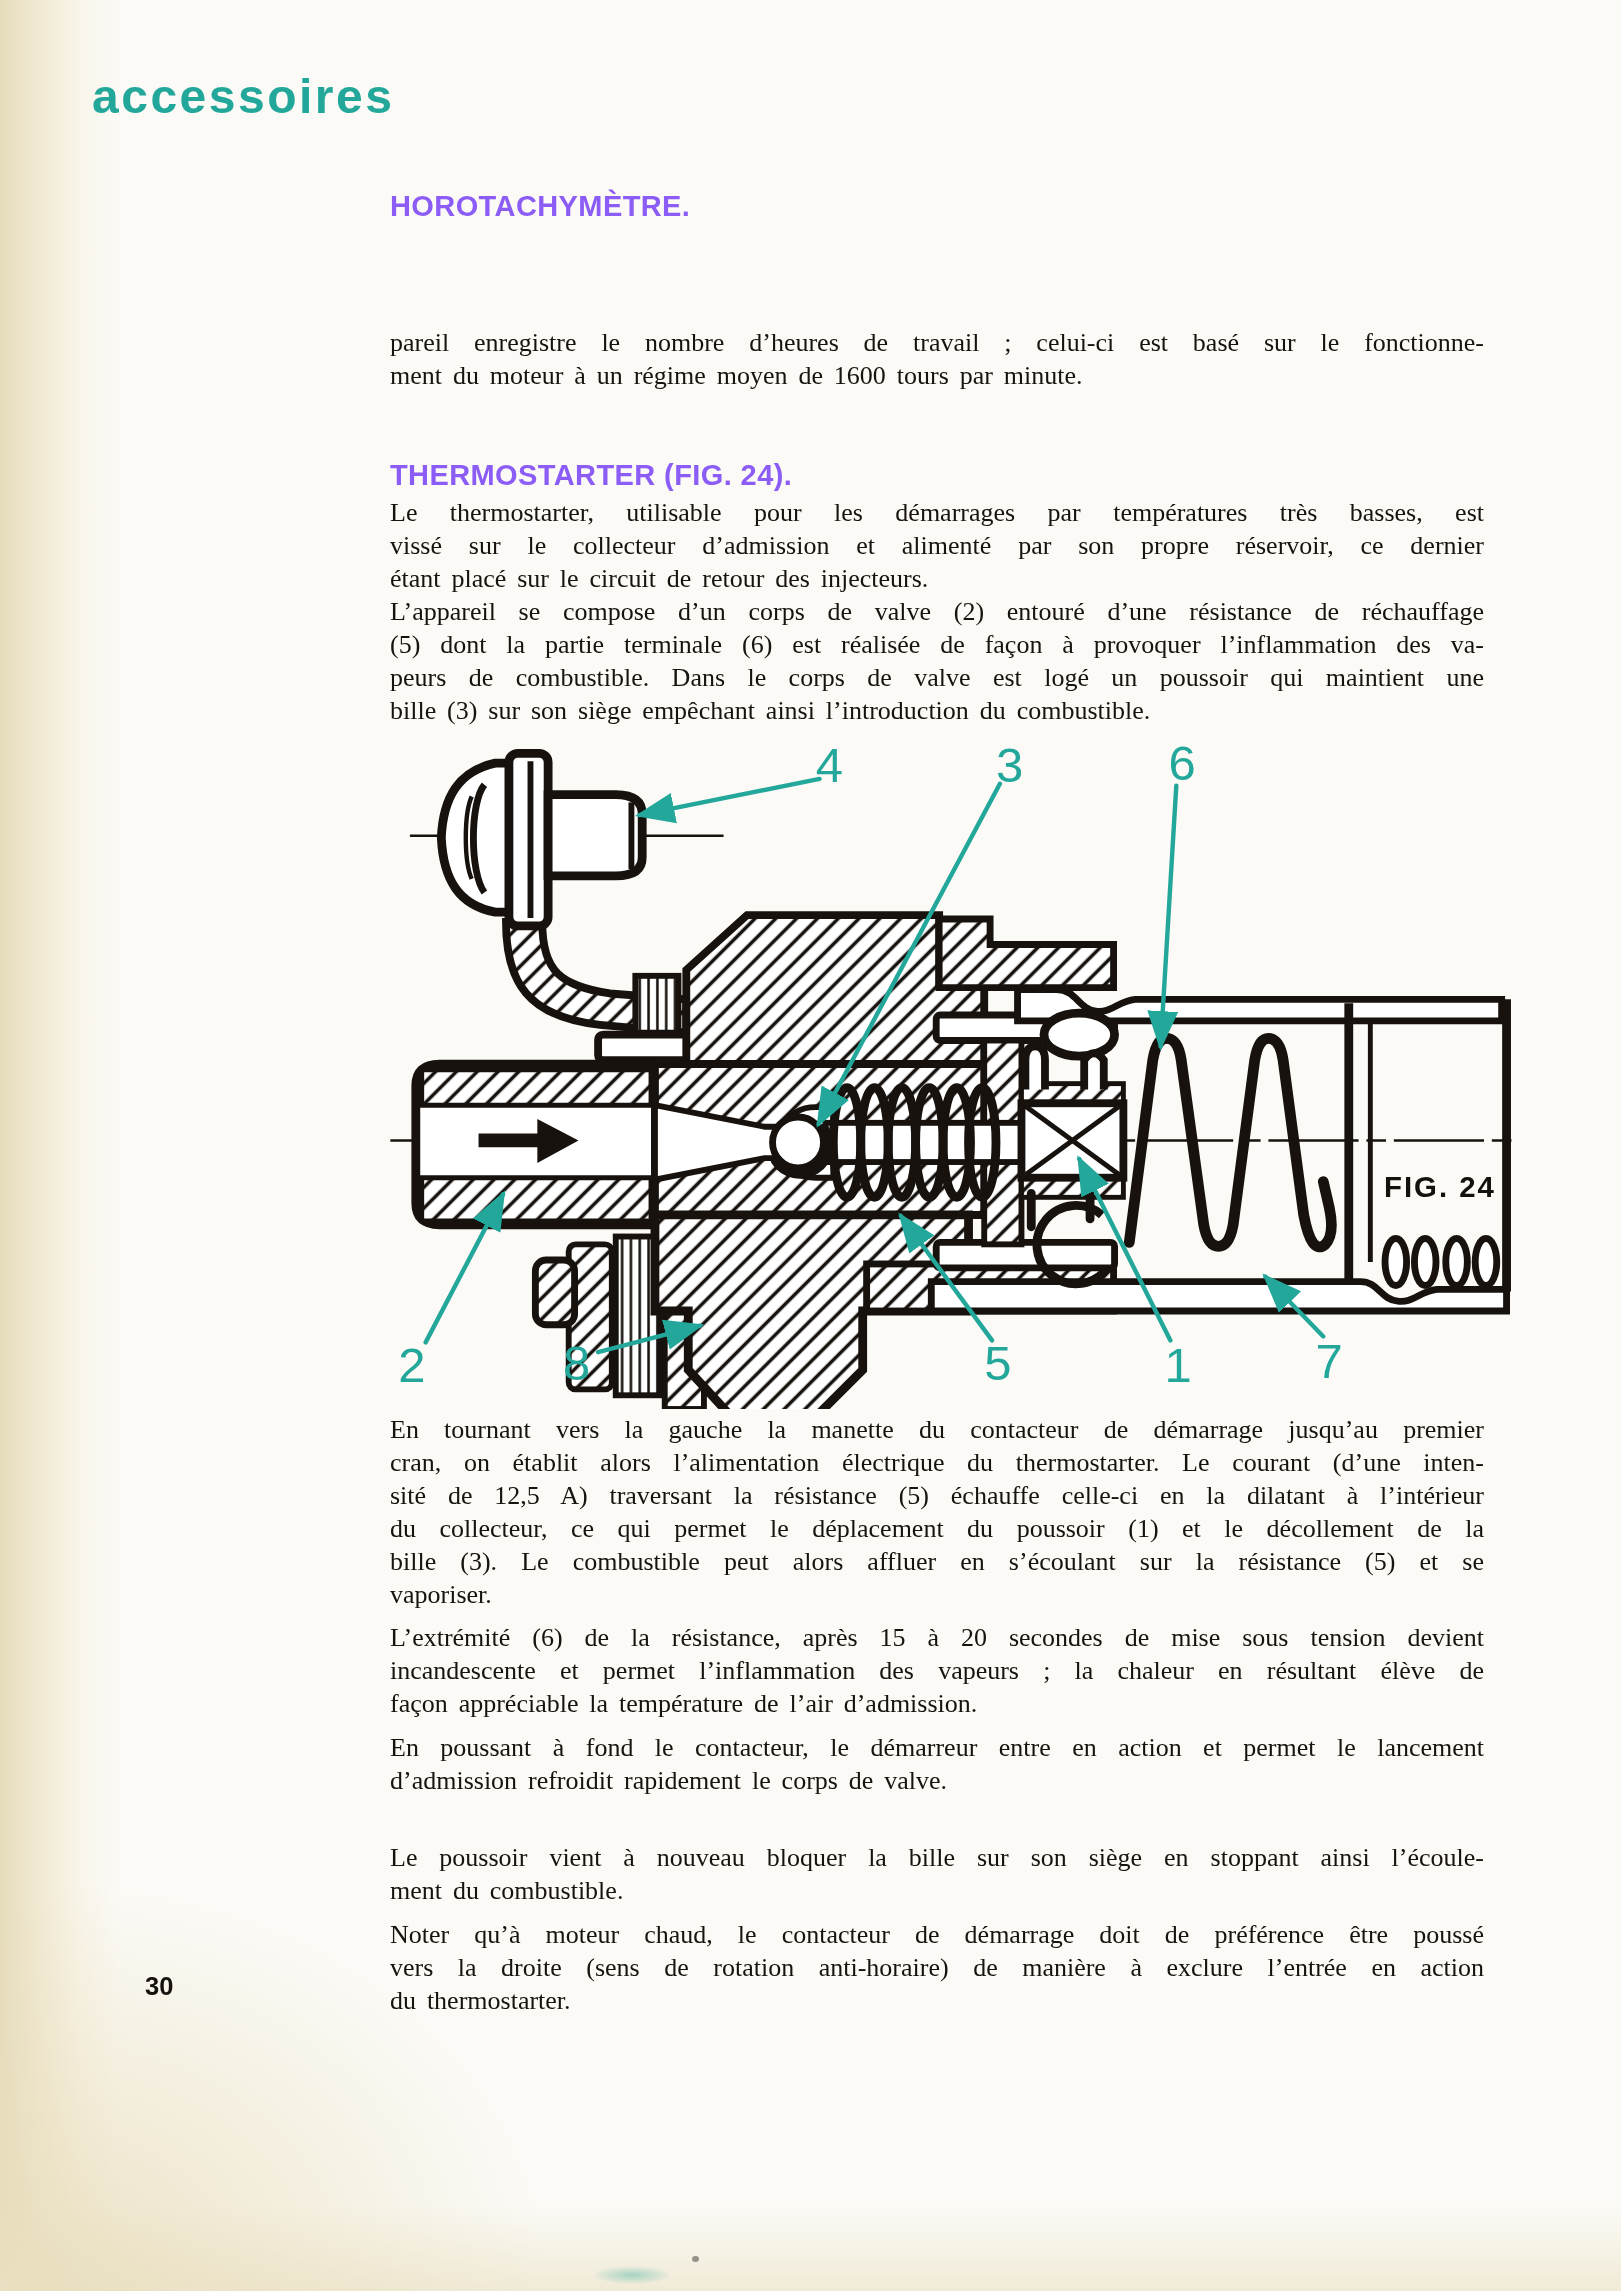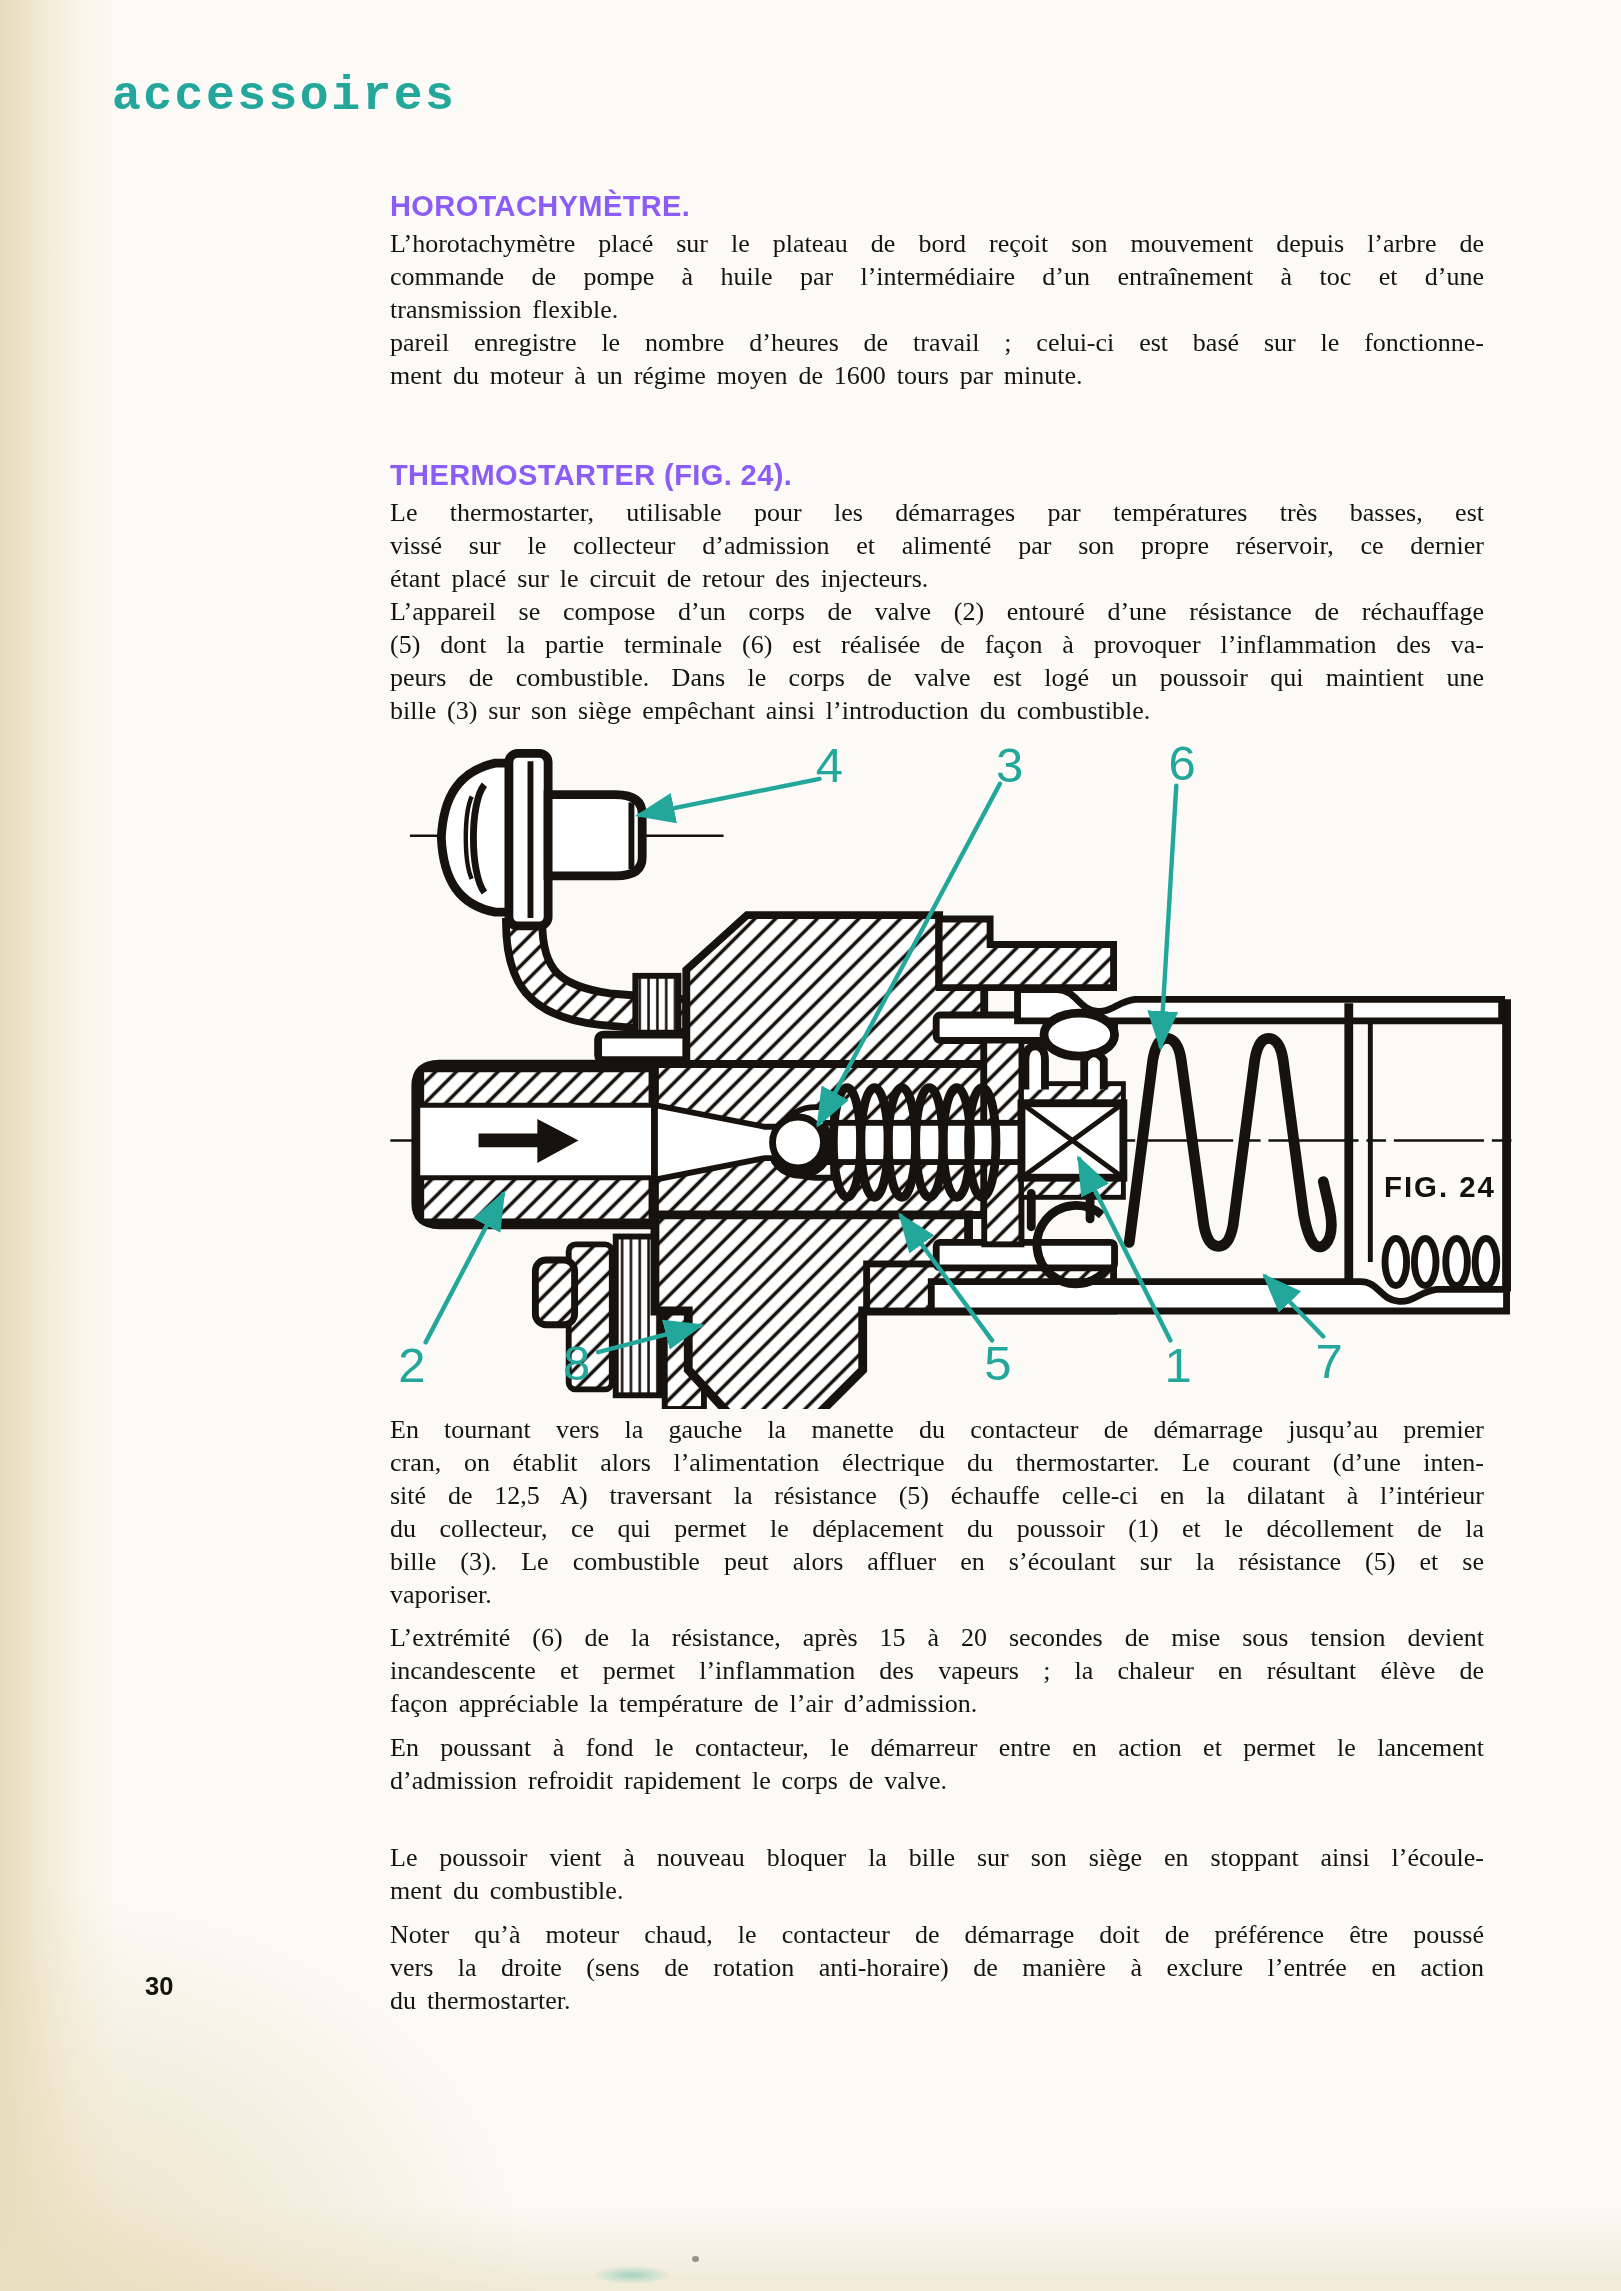--- a/index.html
+++ b/index.html
@@ -7,22 +7,22 @@
         font-family:"Liberation Serif", serif;color:#18130e;}
   .edge-left{position:absolute;left:0;top:0;width:118px;height:2292px;
         background:linear-gradient(90deg,#e6dcbc 0,#f0e9d2 37px,#f8f4e8 78px,rgba(251,250,246,0) 118px);}
   .edge-bottom{position:absolute;left:0;bottom:0;width:1621px;height:88px;
         background:linear-gradient(0deg,#f0ead6 0,rgba(251,250,246,0) 100%);}
   .blotch{position:absolute;left:0;bottom:0;width:549px;height:412px;
         background:radial-gradient(ellipse at 8% 96%,rgba(232,221,187,.85),rgba(232,221,187,0) 70%);}
   .teal-smudge{position:absolute;left:594px;top:2266px;width:76px;height:17.6px;border-radius:50%;
         background:radial-gradient(ellipse,rgba(42,167,154,.38),rgba(42,167,154,0) 75%);}
   .speck{position:absolute;left:692px;top:2256px;width:6.9px;height:5.9px;border-radius:50%;background:#4a463f;opacity:.55;}
-  .doc-title{position:absolute;left:92px;top:69px;font-family:Liberation Mono, monospace;
-        font-weight:bold;font-size:48px;letter-spacing:2.5px;color:#23a79a;margin-left:20px;}
+  .doc-title{position:absolute;left:92px;top:69px;font-family:Liberation Sans, sans-serif;
+        font-weight:bold;font-size:48px;letter-spacing:2.5px;color:#23a79a;}
   .h{position:absolute;left:390px;width:1094px;font-family:"Liberation Sans",sans-serif;
         font-weight:bold;font-size:29px;letter-spacing:0.4px;color:#8b5cf6;}
   .para{position:absolute;left:390px;width:1094px;}
   .ln{font-size:26px;line-height:33px;word-spacing:4.4px;text-align:justify;text-align-last:justify;}
   .ln.last{text-align-last:left;}
   .pagenum{position:absolute;left:145px;top:1972px;font-family:"Liberation Sans",sans-serif;
         font-weight:bold;font-size:25.5px;color:#15110c;}
   svg.fig{position:absolute;left:255px;top:723px;}
   svg.fig text.callout{font-family:"Liberation Sans",sans-serif;font-size:50px;fill:#23a79a;}
   svg.fig text.figlabel{font-family:"Liberation Sans",sans-serif;font-size:30px;font-weight:bold;
@@ -36,25 +36,20 @@
   <div class="edge-left"></div>
   <div class="edge-bottom"></div>
   <div class="blotch"></div>
   <div class="teal-smudge"></div>
   <div class="speck"></div>
 
   <div class="doc-title">accessoires</div>
 
   <div class="h" style="top:190px">HOROTACHYMÈTRE.</div>
 
-  <div class="para" style="top:227px">
-    <div class="ln">L’horotachymètre placé sur le plateau de bord reçoit son mouvement depuis l’arbre de</div>
-    <div class="ln">commande de pompe à huile par l’intermédiaire d’un entraînement à toc et d’une</div>
-    <div class="ln last">transmission flexible.</div>
-  </div>
 
   <div class="para" style="top:326px">
     <div class="ln">pareil enregistre le nombre d’heures de travail ; celui-ci est basé sur le fonctionne-</div>
     <div class="ln last">ment du moteur à un régime moyen de 1600 tours par minute.</div>
   </div>
 
   <div class="h" style="top:459px">THERMOSTARTER (FIG. 24).</div>
 
   <div class="para" style="top:496px">
     <div class="ln">Le thermostarter, utilisable pour les démarrages par températures très basses, est</div>

